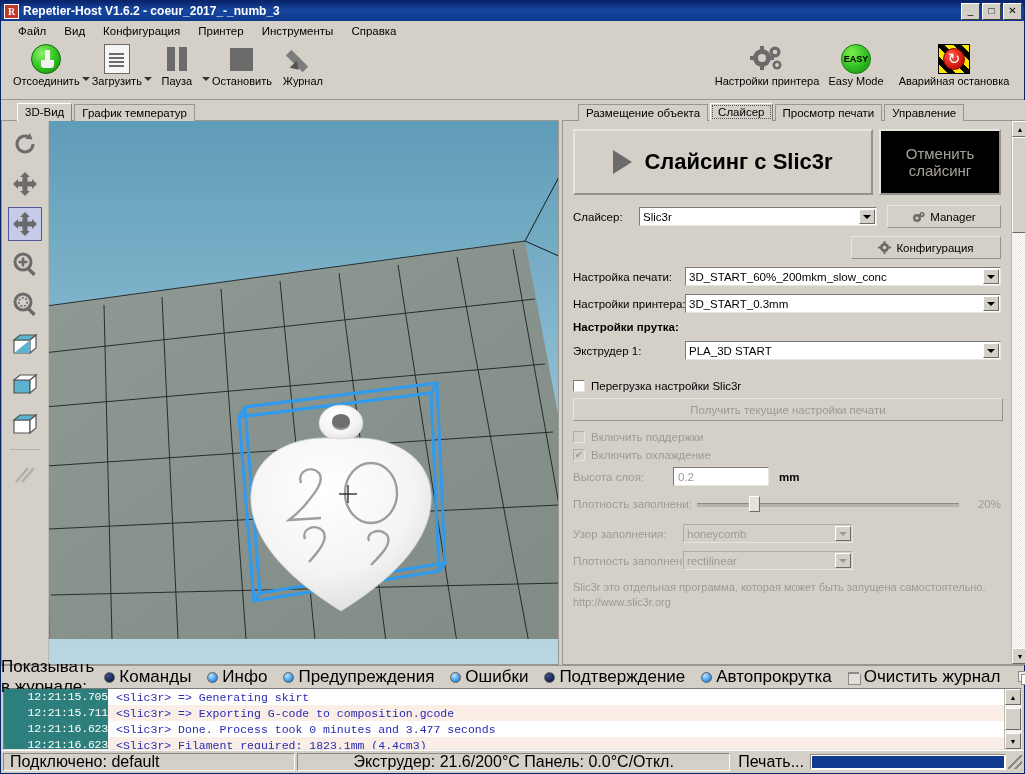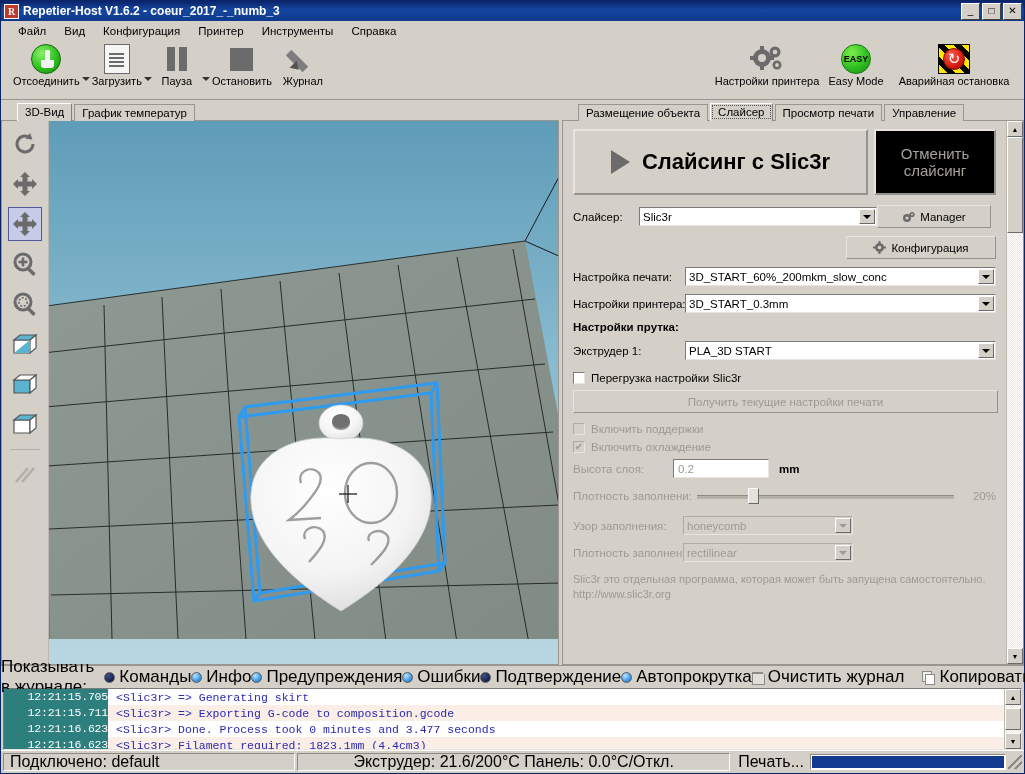--- a/index.html
+++ b/index.html
@@ -405,21 +405,21 @@
 
   
   .logpanel { flex: none; background: #d4d0c8; }
   .logbar {
     height: 22px; display: flex; align-items: center;
     gap: 0;
     font-size: 17px;
     border-top: 1px solid #9a968e;
   }
   .logbar .lbl { margin-right: 10px; }
-  .radioitem { display: flex; align-items: center; gap: 4px; white-space: nowrap; }
+  .radioitem { display: flex; align-items: center; gap: 4px; margin-right: 16px; white-space: nowrap; }
   .radio {
     width: 11px; height: 11px; border-radius: 50%;
     border: 1px solid #5e5e5e; box-sizing: border-box;
   }
   .radio.on { background: radial-gradient(circle at 35% 30%, #bfe4ff 0%, #3e9ae8 60%, #1769b5 100%); }
   .radio.off { background: radial-gradient(circle at 35% 30%, #3a4e8a 0%, #15224d 70%, #0b1130 100%); }
   .logaction { display: flex; align-items: center; gap: 5px; margin-right: 18px; white-space: nowrap; }
   .ico-trash {
     width: 11px; height: 13px; position: relative;
   }
@@ -820,21 +820,21 @@
           </div>
 
           <div class="frow">
             <div class="flabel" style="width:66px">Слайсер:</div>
             <div class="combo" style="width:238px">
               <span>Slic3r</span>
               <span class="cbtn">
                   <span class="arr"></span>
                 </span>
             </div>
-            <div class="pbtn" style="width:112px; ">
+            <div class="pbtn" style="width:112px; margin-left:10px">
               <svg width="13" height="12" viewBox="0 0 13 12">
                   <g fill="#6b6b6b">
                     <circle cx="5" cy="7" r="4"></circle>
                     <circle cx="5" cy="7" r="1.6" fill="#d4d0c8"></circle>
                     <circle cx="10" cy="3.5" r="2.6"></circle>
                     <circle cx="10" cy="3.5" r="1" fill="#d4d0c8"></circle>
                   </g>
                 </svg>
               <span>Manager</span>
             </div>
@@ -881,21 +881,21 @@
           <div class="frow">
             <div class="flabel" style="width:112px">Экструдер 1:</div>
             <div class="combo" style="flex:1">
               <span>PLA_3D START</span>
               <span class="cbtn">
                   <span class="arr"></span>
                 </span>
             </div>
           </div>
 
-          <div class="chkrow" style="margin-top:12px">
+          <div class="chkrow" style="margin-top:20px">
             <span class="chk"></span>
             <span class="chklabel">Перегрузка настройки Slic3r</span>
           </div>
 
           <div class="pbtn dis" style="width:100%; margin:6px 0 10px 0;">
             <span>Получить текущие настройки печати</span>
           </div>
 
           <div class="chkrow">
             <span class="chk dis"></span>

